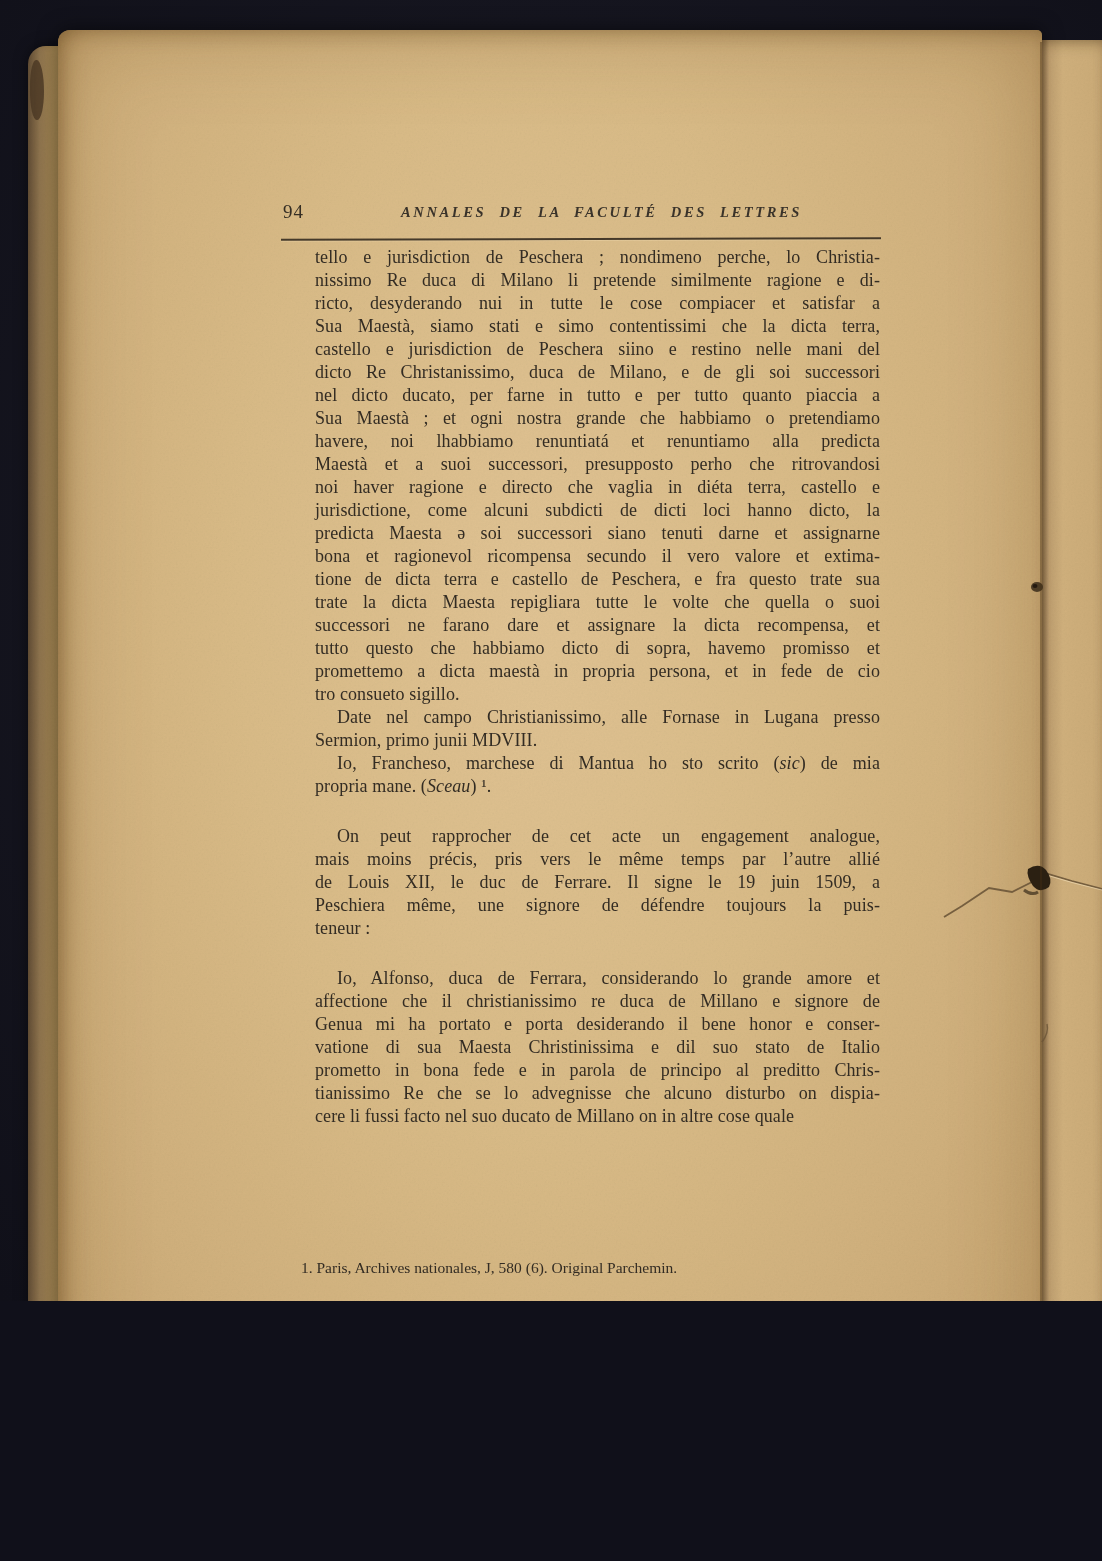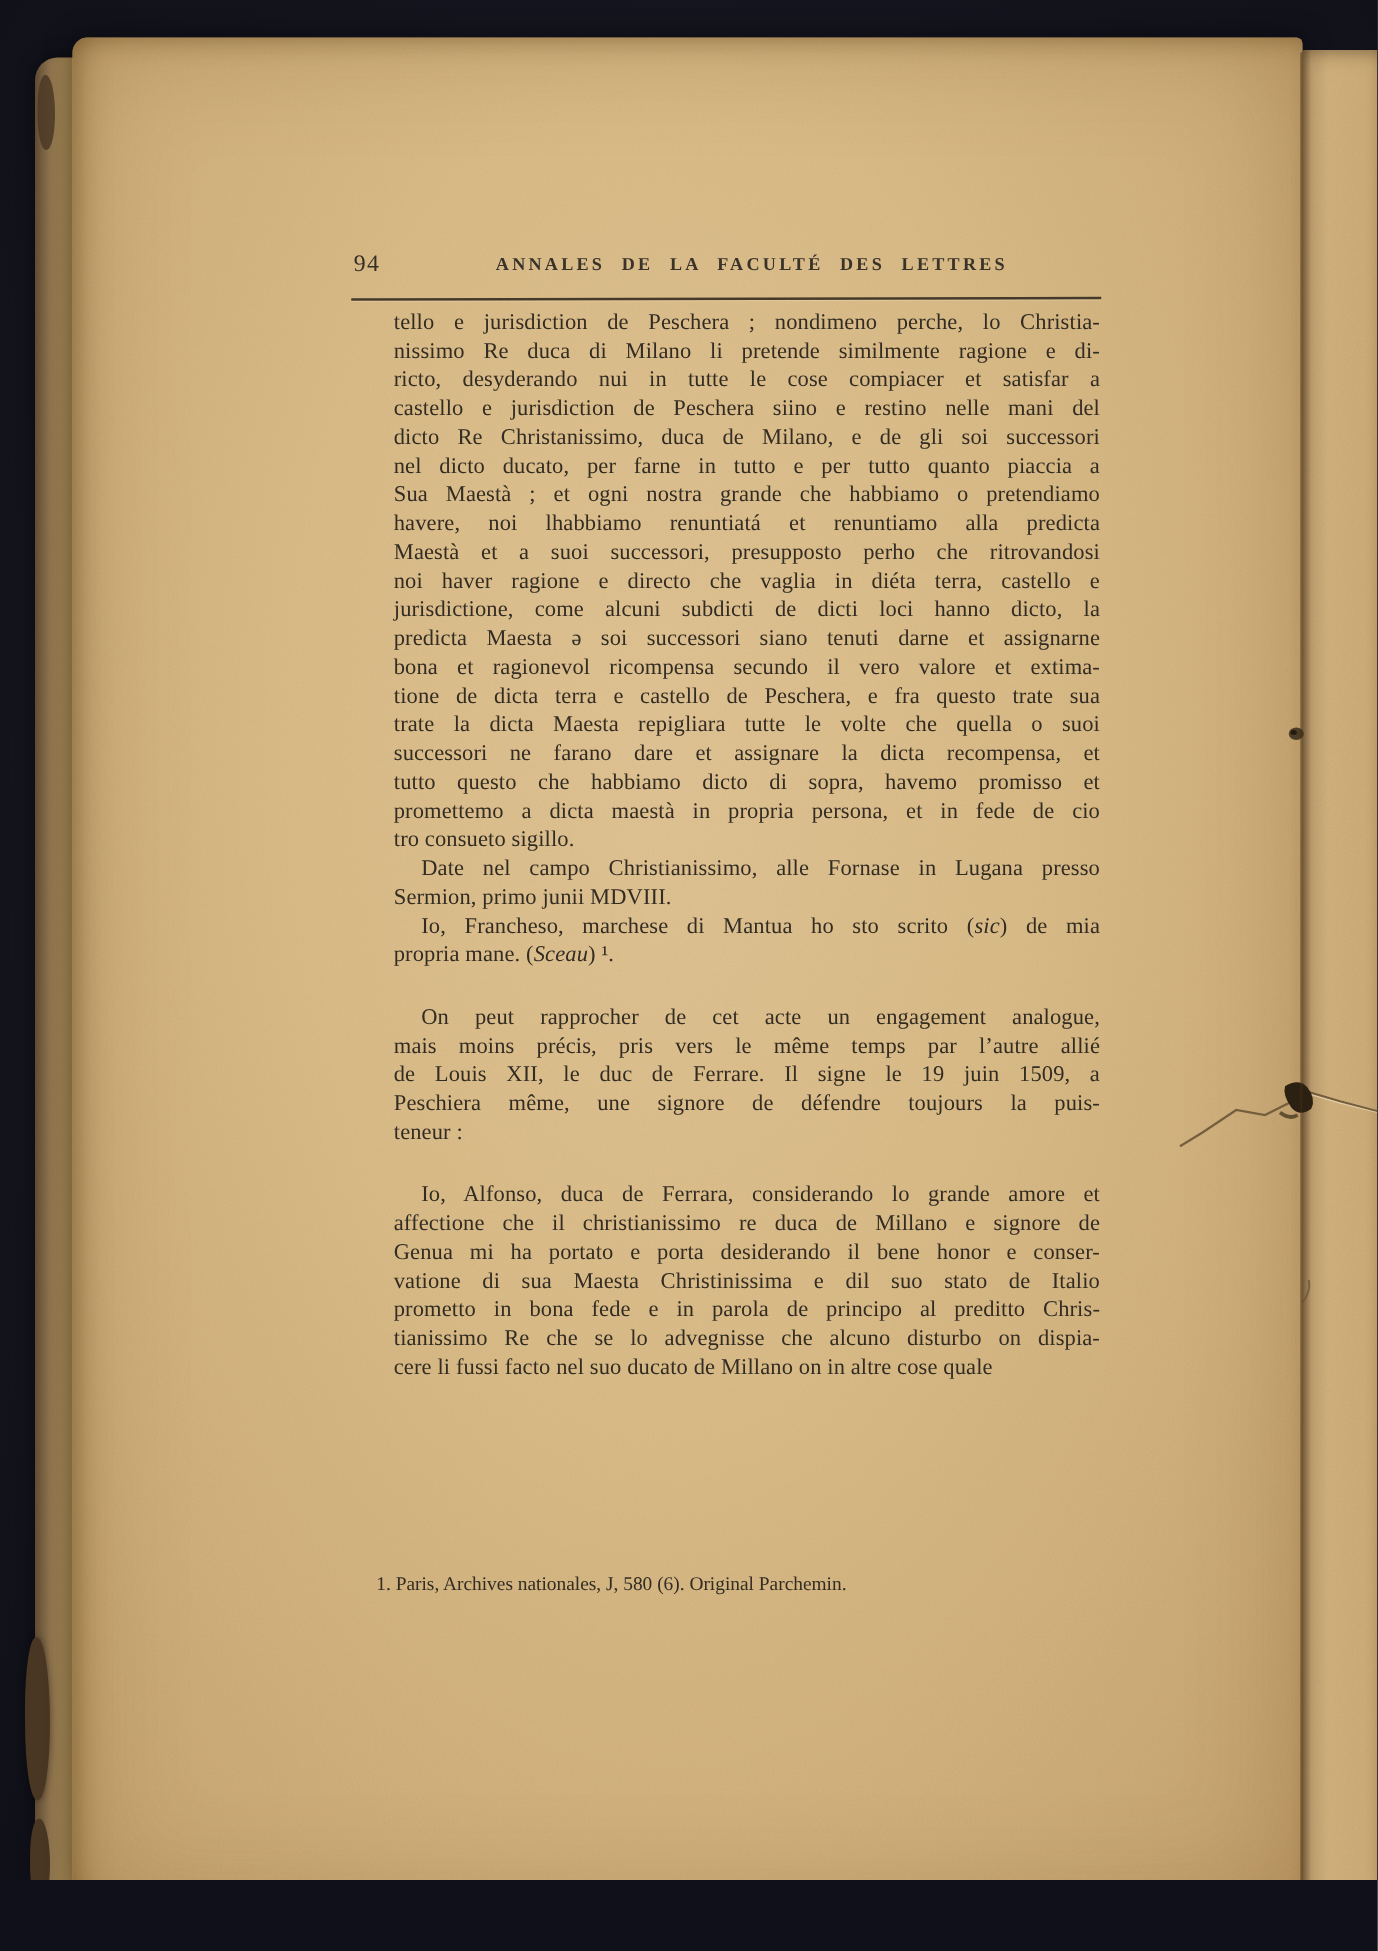--- a/index.html
+++ b/index.html
@@ -1,16 +1,16 @@
 <!DOCTYPE html>
 <html><head>
 <meta charset="utf-8">
 <style>
   html,body{margin:0;padding:0;background:#10101a;}
-  .scene{position:relative;width:1102px;height:1504px;overflow:hidden;
+  .scene{position:relative;width:1102px;height:1301px;overflow:hidden;
          background:radial-gradient(ellipse at 50% 45%, #1d1d28 0%, #15151f 55%, #101019 100%);
          font-family:"Liberation Serif","DejaVu Serif",serif;}
   
   .under-pages{position:absolute;left:28px;top:46px;width:64px;height:1476px;
          background:linear-gradient(90deg,#5f4b33 0%,#8f744e 18%,#b09057 45%,#c3a26c 75%,#cbaa74 100%);
          border-radius:18px 0 6px 26px;
          box-shadow:inset -6px 0 8px -4px rgba(60,40,15,.55), 0 0 14px rgba(0,0,0,.5);}
   .edge-blob{position:absolute;background:#4a3723;border-radius:45% 55% 50% 50%;}
   .blob-a{left:20px;top:1310px;width:20px;height:130px;box-shadow:0 0 6px rgba(0,0,0,.4);}
   .blob-b{left:24px;top:1455px;width:16px;height:70px;}
@@ -25,21 +25,21 @@
                     inset 0 -14px 20px -12px rgba(100,70,30,.35),
                     0 0 20px rgba(0,0,0,.55);}
   
   .adjacent-page{position:absolute;left:1042px;top:40px;width:60px;height:1492px;
          background:linear-gradient(90deg,#7c6240 0px,#bd9d6e 7px,#d0b07c 35%,#cbab77 100%);
          box-shadow:inset 0 10px 16px -10px rgba(60,40,15,.6), inset 0 -10px 16px -10px rgba(60,40,15,.5);}
   
   .header-row{position:absolute;left:283px;top:201px;width:597px;height:24px;color:#352e24;}
   .page-number{position:absolute;left:0;top:0;font-size:19px;letter-spacing:1px;}
   .running-title{position:absolute;left:40px;right:0;top:3px;text-align:center;
-         font-size:14.5px;font-weight:700;letter-spacing:2.6px;word-spacing:7px;color:#3a332a;}
+         font-size:14.5px;font-weight:700;letter-spacing:2.6px;word-spacing:7px;color:#3a332a;font-style:italic;}
   .header-rule{position:absolute;left:281px;top:238px;width:600px;height:2px;background:#463a2a;
          transform:rotate(-0.12deg);box-shadow:0 1px 0 rgba(255,240,200,.25);}
   
   .textblock{position:absolute;left:283px;top:246px;width:597px;
          font-size:18px;line-height:23px;color:#332c23;letter-spacing:.1px;}
   .para{margin:0;}
   .para.gap{margin-top:27px;}
   .line{text-align:justify;white-space:normal;margin-left:32px;}
   .line.jst{text-align-last:justify;}
   .line.ind{text-indent:22px;}
@@ -65,20 +65,21 @@
     <span class="page-number">94</span>
     <span class="running-title">ANNALES DE LA FACULTÉ DES LETTRES</span>
   </div>
   <div class="header-rule"></div>
 
   <div class="textblock">
       <div class="para">
         <div class="line jst">tello e jurisdiction de Peschera ; nondimeno perche, lo Christia-</div>
         <div class="line jst">nissimo Re duca di Milano li pretende similmente ragione e di-</div>
         <div class="line jst">ricto, desyderando nui in tutte le cose compiacer et satisfar a</div>
+        <div class="line jst">Sua Maestà, siamo stati e simo contentissimi che la dicta terra,</div>
         <div class="line jst">castello e jurisdiction de Peschera siino e restino nelle mani del</div>
         <div class="line jst">dicto Re Christanissimo, duca de Milano, e de gli soi successori</div>
         <div class="line jst">nel dicto ducato, per farne in tutto e per tutto quanto piaccia a</div>
         <div class="line jst">Sua Maestà ; et ogni nostra grande che habbiamo o pretendiamo</div>
         <div class="line jst">havere, noi lhabbiamo renuntiatá et renuntiamo alla predicta</div>
         <div class="line jst">Maestà et a suoi successori, presupposto perho che ritrovandosi</div>
         <div class="line jst">noi haver ragione e directo che vaglia in diéta terra, castello e</div>
         <div class="line jst">jurisdictione, come alcuni subdicti de dicti loci hanno dicto, la</div>
         <div class="line jst">predicta Maesta ə soi successori siano tenuti darne et assignarne</div>
         <div class="line jst">bona et ragionevol ricompensa secundo il vero valore et extima-</div>

